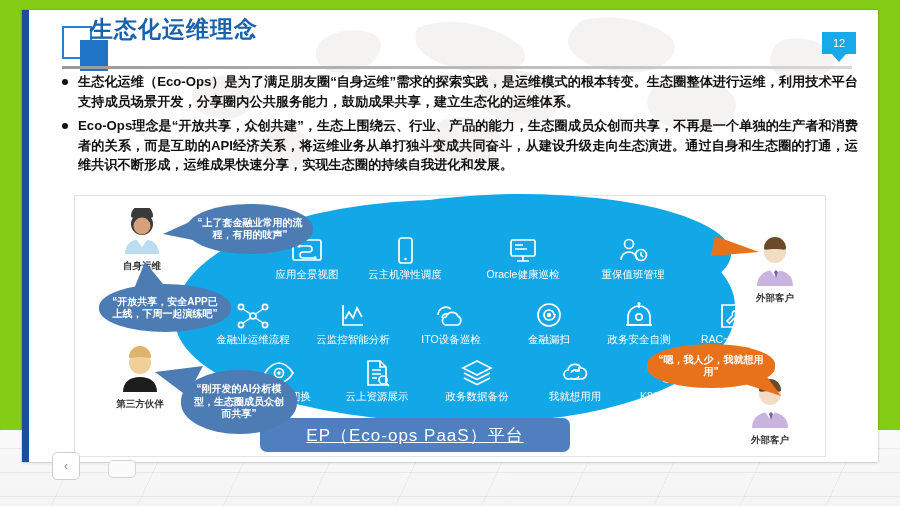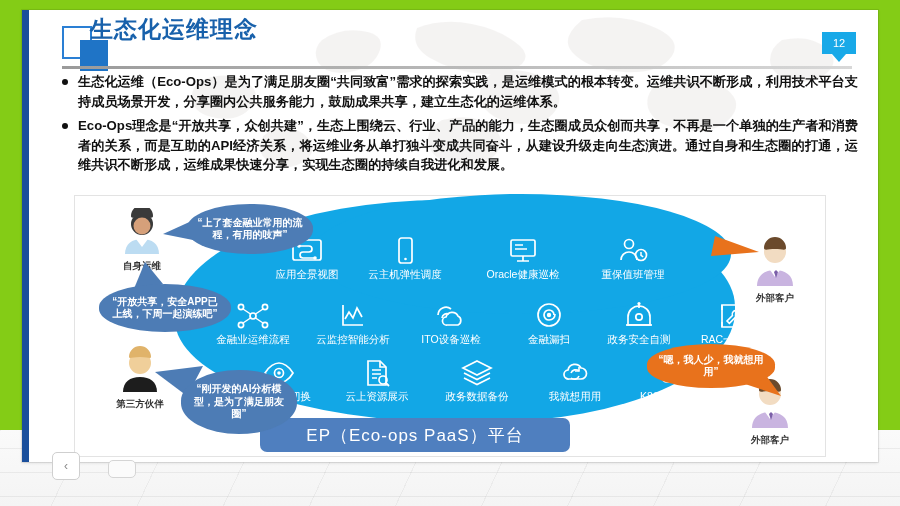--- a/index.html
+++ b/index.html
@@ -111,21 +111,21 @@
   .cell .lb{
     display:block;font-size:10.5px;line-height:12px;white-space:normal;
     color:#ffffff;
   }
 
   
   #platform{
     position:absolute;left:185px;top:222px;width:310px;height:34px;
     background:#4f7fbf;border-radius:7px;
     display:flex;align-items:center;justify-content:center;
-    color:#ffffff;font-size:17px;letter-spacing:1px;
+    color:#ffffff;font-size:17px;letter-spacing:1px;text-decoration:underline;
   }
 
   
   .person{position:absolute;width:70px;text-align:center;}
   .person .plabel{
     display:block;margin-top:2px;font-size:9.5px;color:#333;font-weight:bold;
     white-space:nowrap;
   }
 
   
@@ -182,21 +182,21 @@
     <div id="titleblock">
       <span class="sq-outline"></span>
       <span class="sq-solid"></span>
     </div>
     <div id="title">生态化运维理念</div>
     <div id="titlerule"></div>
 
     <div id="pagebadge">12</div>
 
     <div id="bullets">
-      <div class="bullet">生态化运维（Eco-Ops）是为了满足朋友圈“共同致富”需求的探索实践，是运维模式的根本转变。运维共识不断形成，利用技术平台支持成员场景开发，分享圈内公共服务能力，鼓励成果共享，建立生态化的运维体系。</div>
+      <div class="bullet">生态化运维（Eco-Ops）是为了满足朋友圈“自身运维”需求的探索实践，是运维模式的根本转变。生态圈整体进行运维，利用技术平台支持成员场景开发，分享圈内公共服务能力，鼓励成果共享，建立生态化的运维体系。</div>
       <div class="bullet">Eco-Ops理念是“开放共享，众创共建”，生态上围绕云、行业、产品的能力，生态圈成员众创而共享，不再是一个单独的生产者和消费者的关系，而是互助的API经济关系，将运维业务从单打独斗变成共同奋斗，从建设升级走向生态演进。通过自身和生态圈的打通，运维共识不断形成，运维成果快速分享，实现生态圈的持续自我进化和发展。</div>
     </div>
 
     <div id="diagram">
 
       <div id="blob"></div>
       <div id="blob2"></div>
 
       <div class="grid">
 
@@ -394,21 +394,21 @@
         <path d="M70 66 L56 100 L88 88 Z" fill="#4d7cb5"></path>
         <path d="M80 176 L128 170 L112 200 Z" fill="#4d7cb5"></path>
         <path d="M640 40 L684 56 L636 60 Z" fill="#e8721c"></path>
         <path d="M690 178 L706 200 L664 186 Z" fill="#e8721c"></path>
       </svg>
 
       <div class="callout blue" style="left:112px;top:8px;width:126px;height:50px;">“上了套金融业常用的流程，有用的吱声”</div>
 
       <div class="callout blue" style="left:24px;top:88px;width:132px;height:48px;">“开放共享，安全APP已上线，下周一起演练吧”</div>
 
-      <div class="callout blue" style="left:106px;top:174px;width:116px;height:64px;">“刚开发的AI分析模型，是为了满足朋友圈”</div>
+      <div class="callout blue" style="left:106px;top:174px;width:116px;height:64px;">“刚开发的AI分析模型，生态圈成员众创而共享”</div>
 
 
       <div class="callout orange" style="left:572px;top:148px;width:128px;height:44px;">“嗯，我人少，我就想用用”</div>
 
     </div>
   </div>
 
   <div id="prevbtn">‹</div>
   <div id="dotbtn"></div>
 

